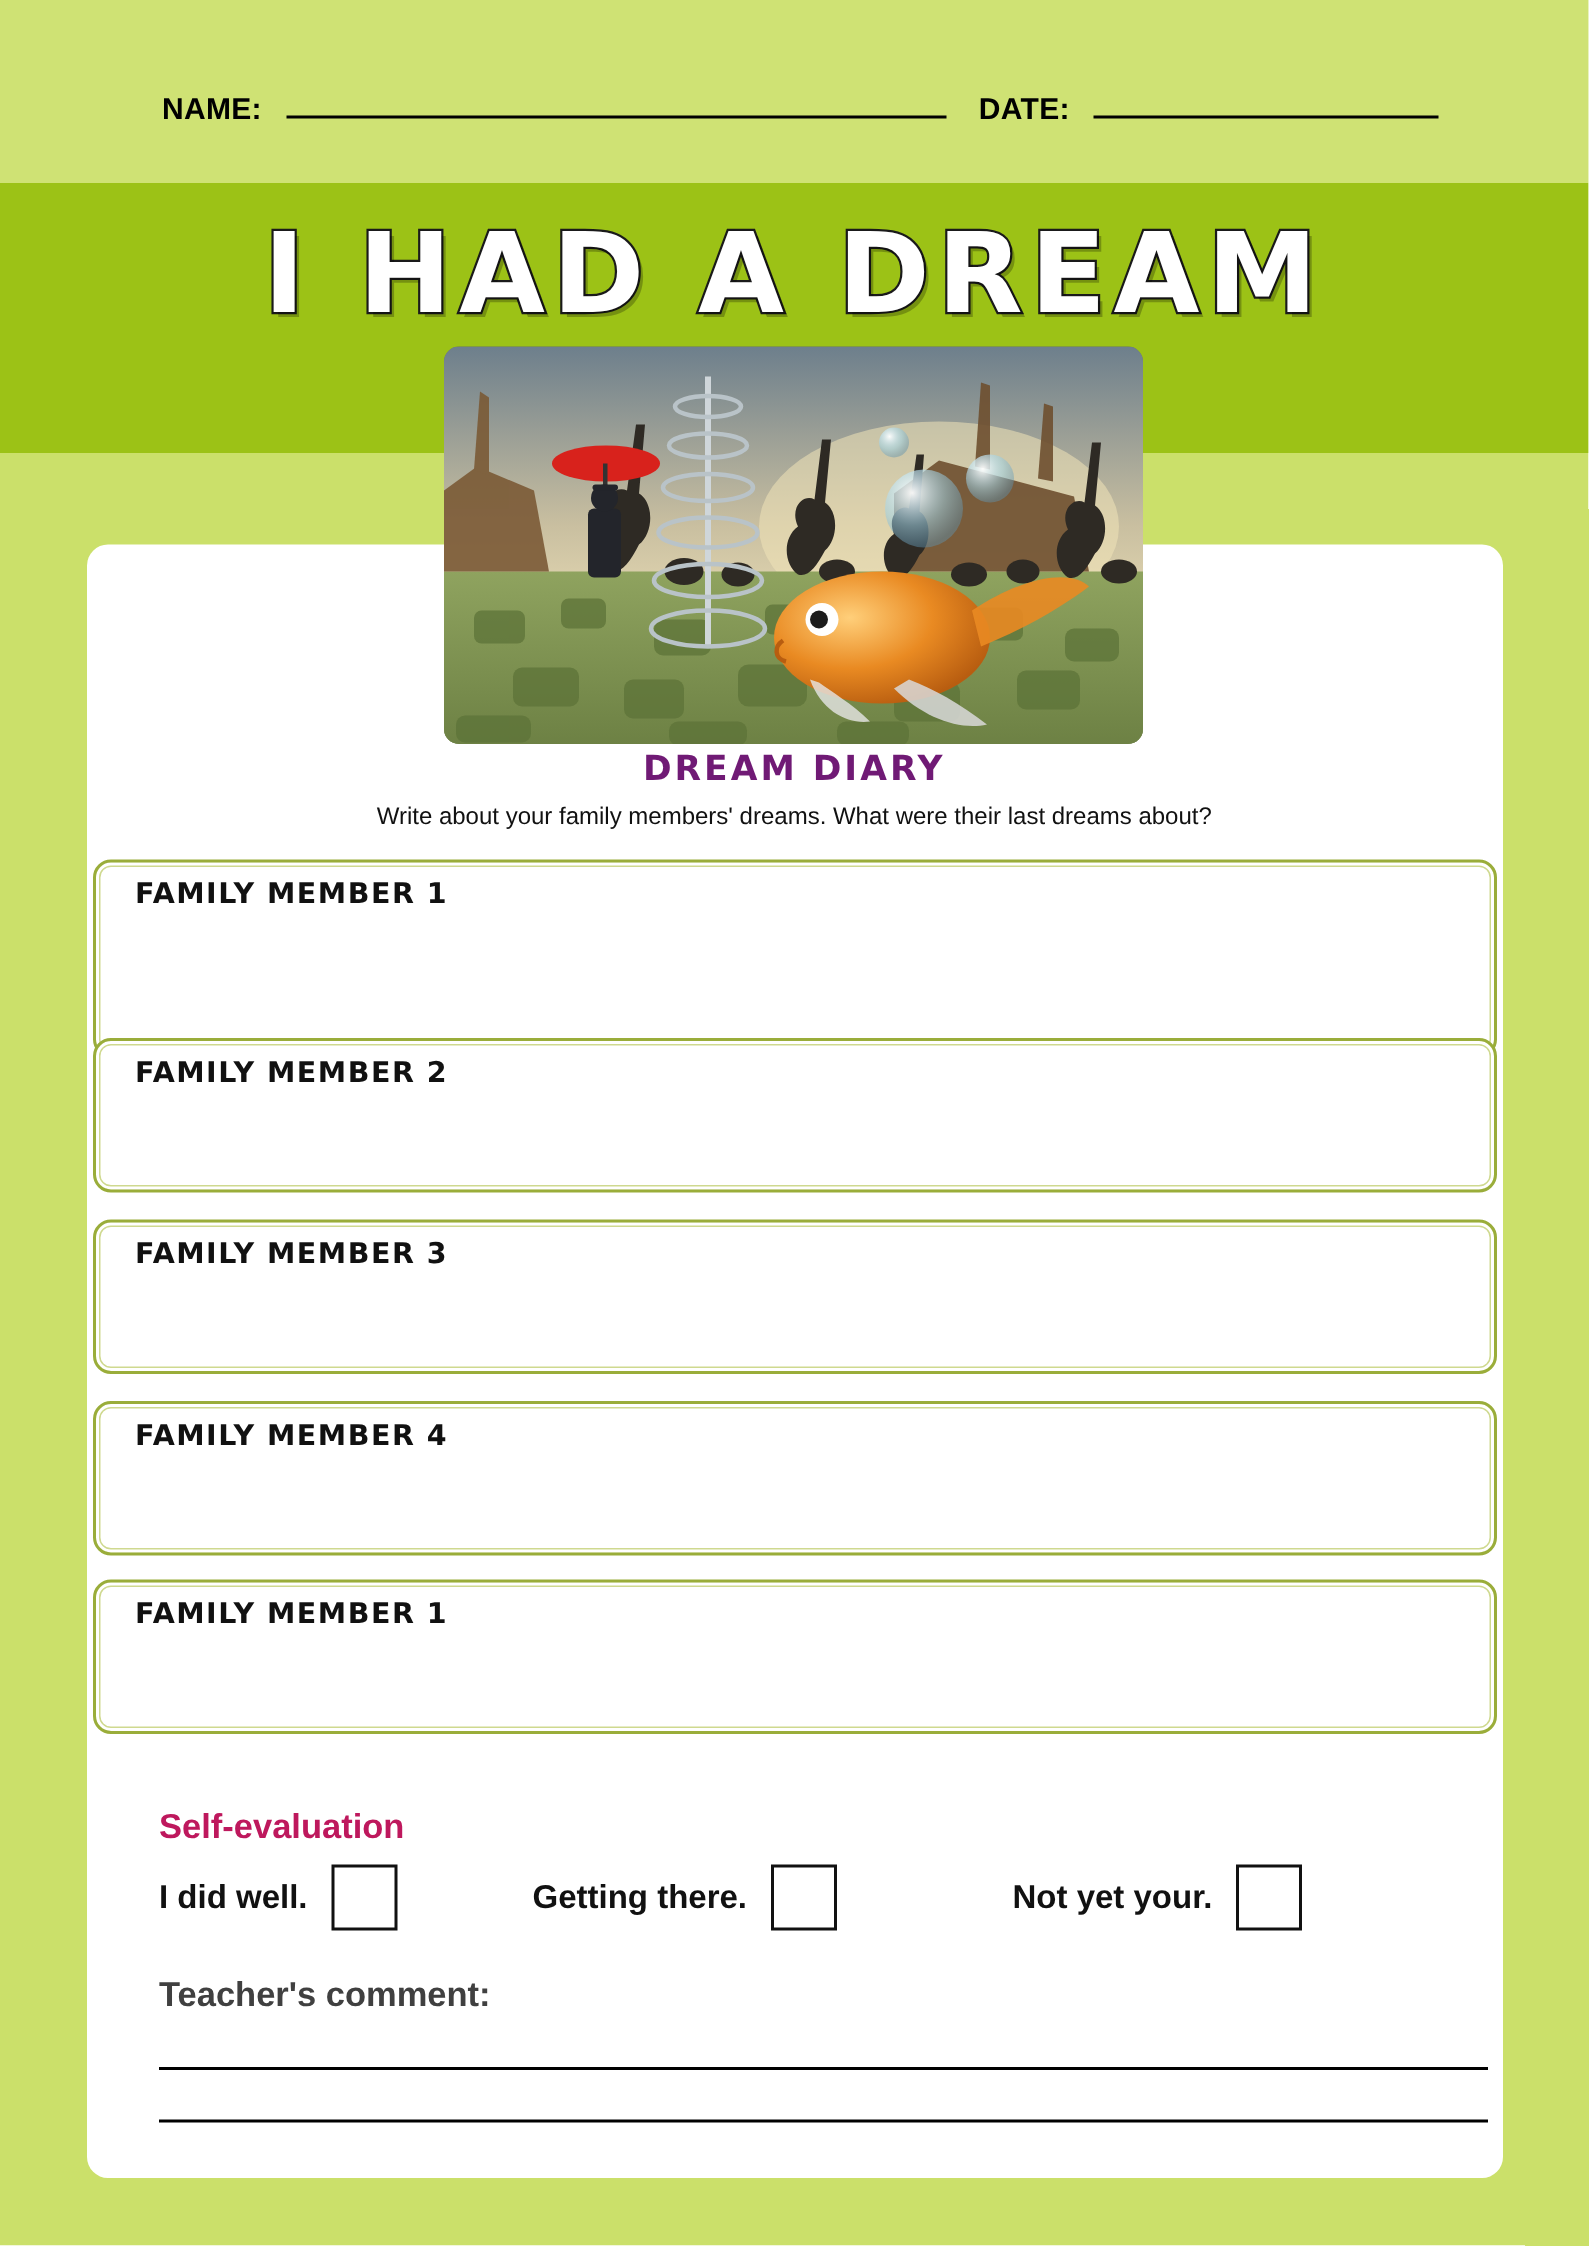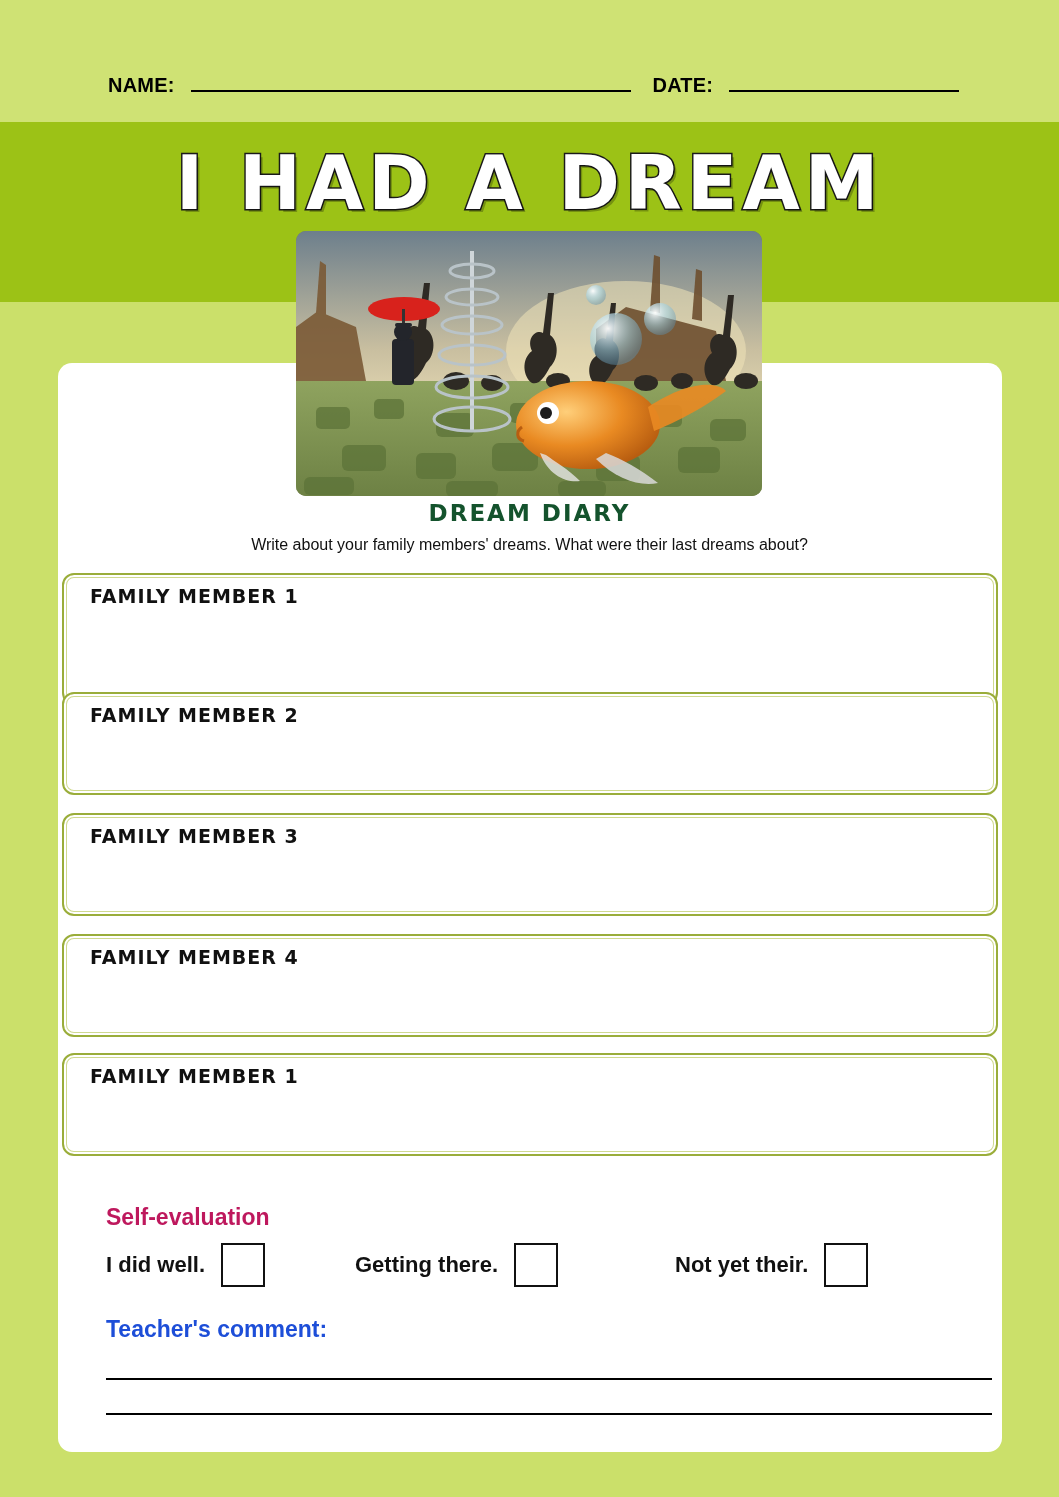--- a/index.html
+++ b/index.html
@@ -26,21 +26,21 @@
   .top-strip {
     position: absolute;
     top: 0;
     left: 0;
     width: 1059px;
     height: 122px;
     background: #cfe274;
   }
   .namedate {
     position: absolute;
-    top: 74px;
+    top: 62px;
     left: 108px;
     width: 880px;
     font-size: 20px;
     font-weight: bold;
     color: #000;
     letter-spacing: 0.2px;
     white-space: nowrap;
   }
   .namedate .lbl { font-weight: bold; }
   .rule {
@@ -106,21 +106,21 @@
   .diary-title {
     position: absolute;
     top: 500px;
     left: 0;
     width: 1059px;
     text-align: center;
     font-family: "DejaVu Sans", sans-serif;
     font-size: 23px;
     font-weight: bold;
     letter-spacing: 2px;
-    color: #14532d;
+    color: #701a75;
   }
   .instruction {
     position: absolute;
     top: 536px;
     left: 0;
     width: 1059px;
     text-align: center;
     font-size: 16px;
     color: #111;
   }
@@ -191,21 +191,21 @@
   .eval-1 { left: 0; }
   .eval-2 { left: 249px; }
   .eval-3 { left: 569px; }
 
   .teacher-title {
     position: absolute;
     top: 1316px;
     left: 106px;
     font-size: 23px;
     font-weight: bold;
-    color: #1d4ed8;
+    color: #404040;
   }
   .teacher-line {
     position: absolute;
     left: 106px;
     width: 886px;
     border-bottom: 2px solid #000;
   }
   .tline-1 { top: 1378px; }
   .tline-2 { top: 1413px; }
 </style>
@@ -355,21 +355,21 @@
   <div class="eval-row">
     <div class="eval-item eval-1">
       <span class="eval-label">I did well.</span>
       <span class="eval-box"></span>
     </div>
     <div class="eval-item eval-2">
       <span class="eval-label">Getting there.</span>
       <span class="eval-box"></span>
     </div>
     <div class="eval-item eval-3">
-      <span class="eval-label">Not yet their.</span>
+      <span class="eval-label">Not yet your.</span>
       <span class="eval-box"></span>
     </div>
   </div>
 
   <div class="teacher-title">Teacher's comment:</div>
   <div class="teacher-line tline-1"></div>
   <div class="teacher-line tline-2"></div>
 
 </div>
 

